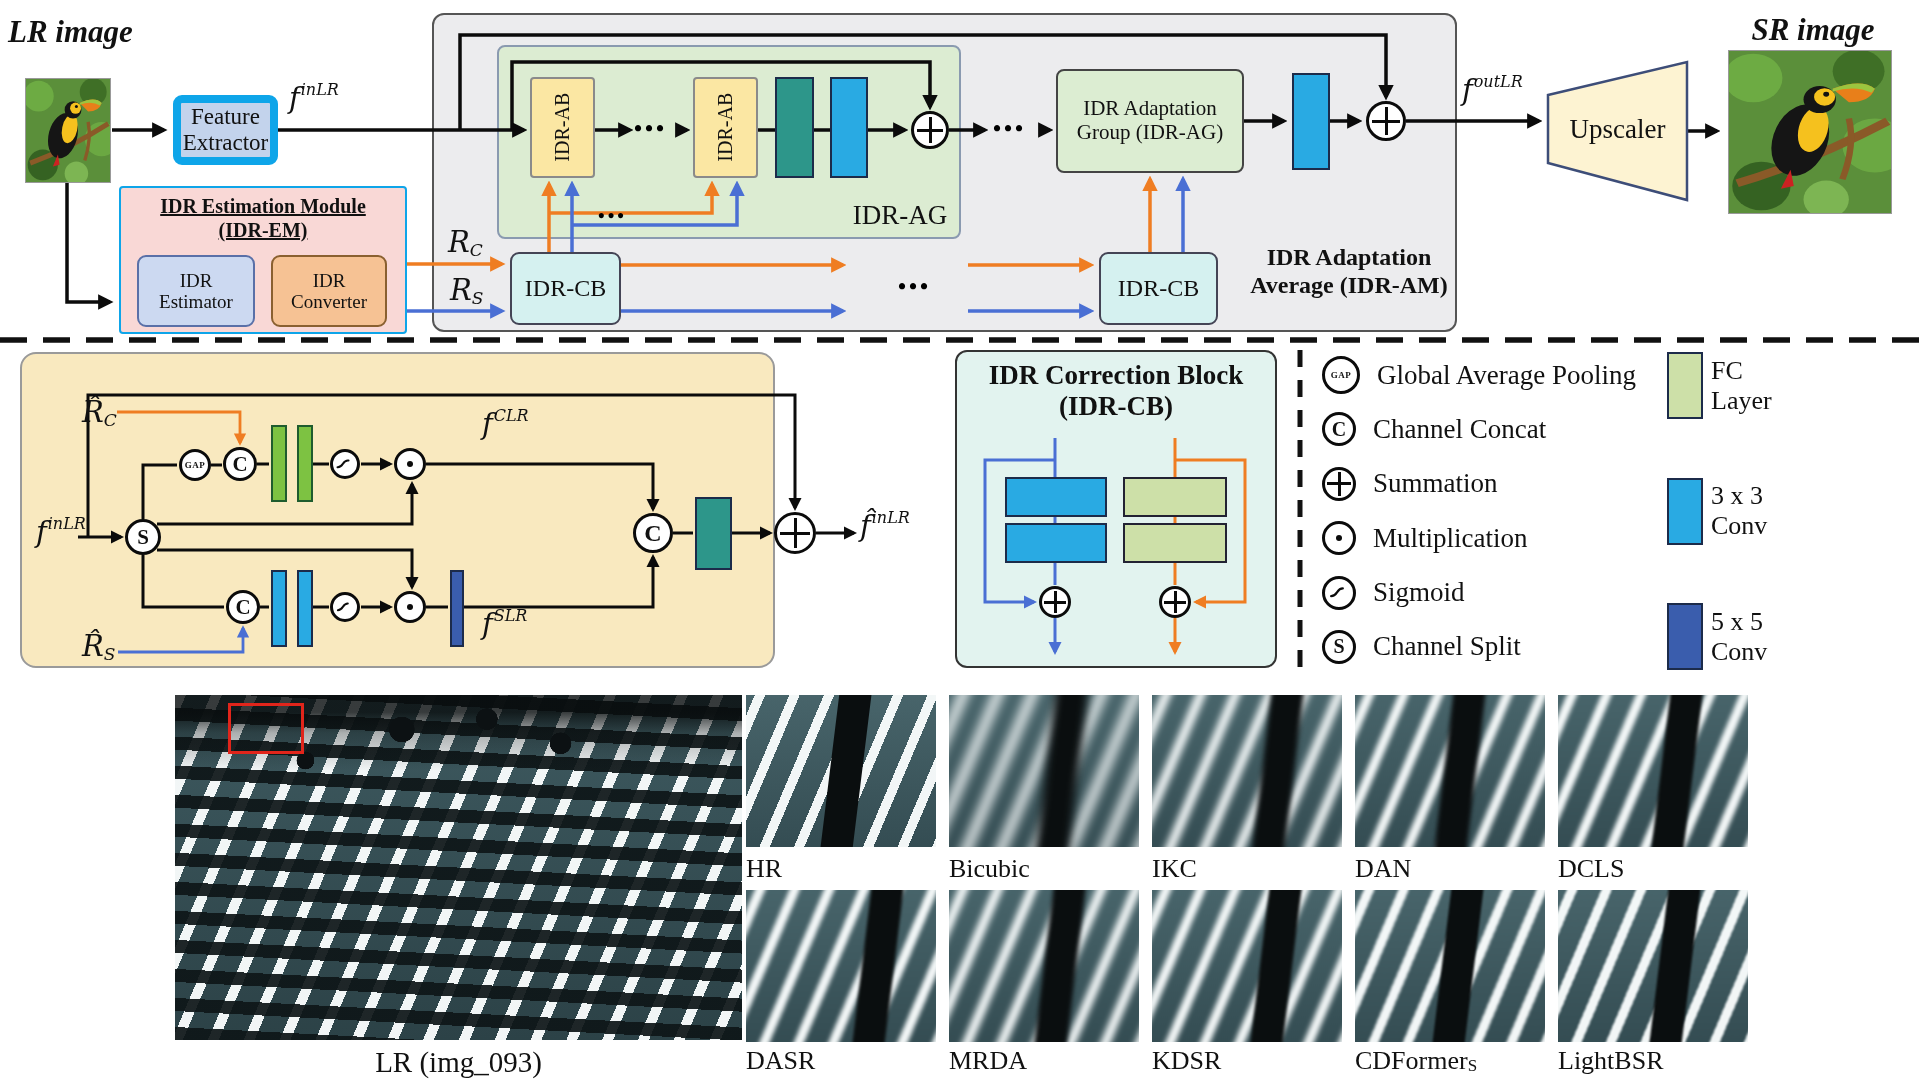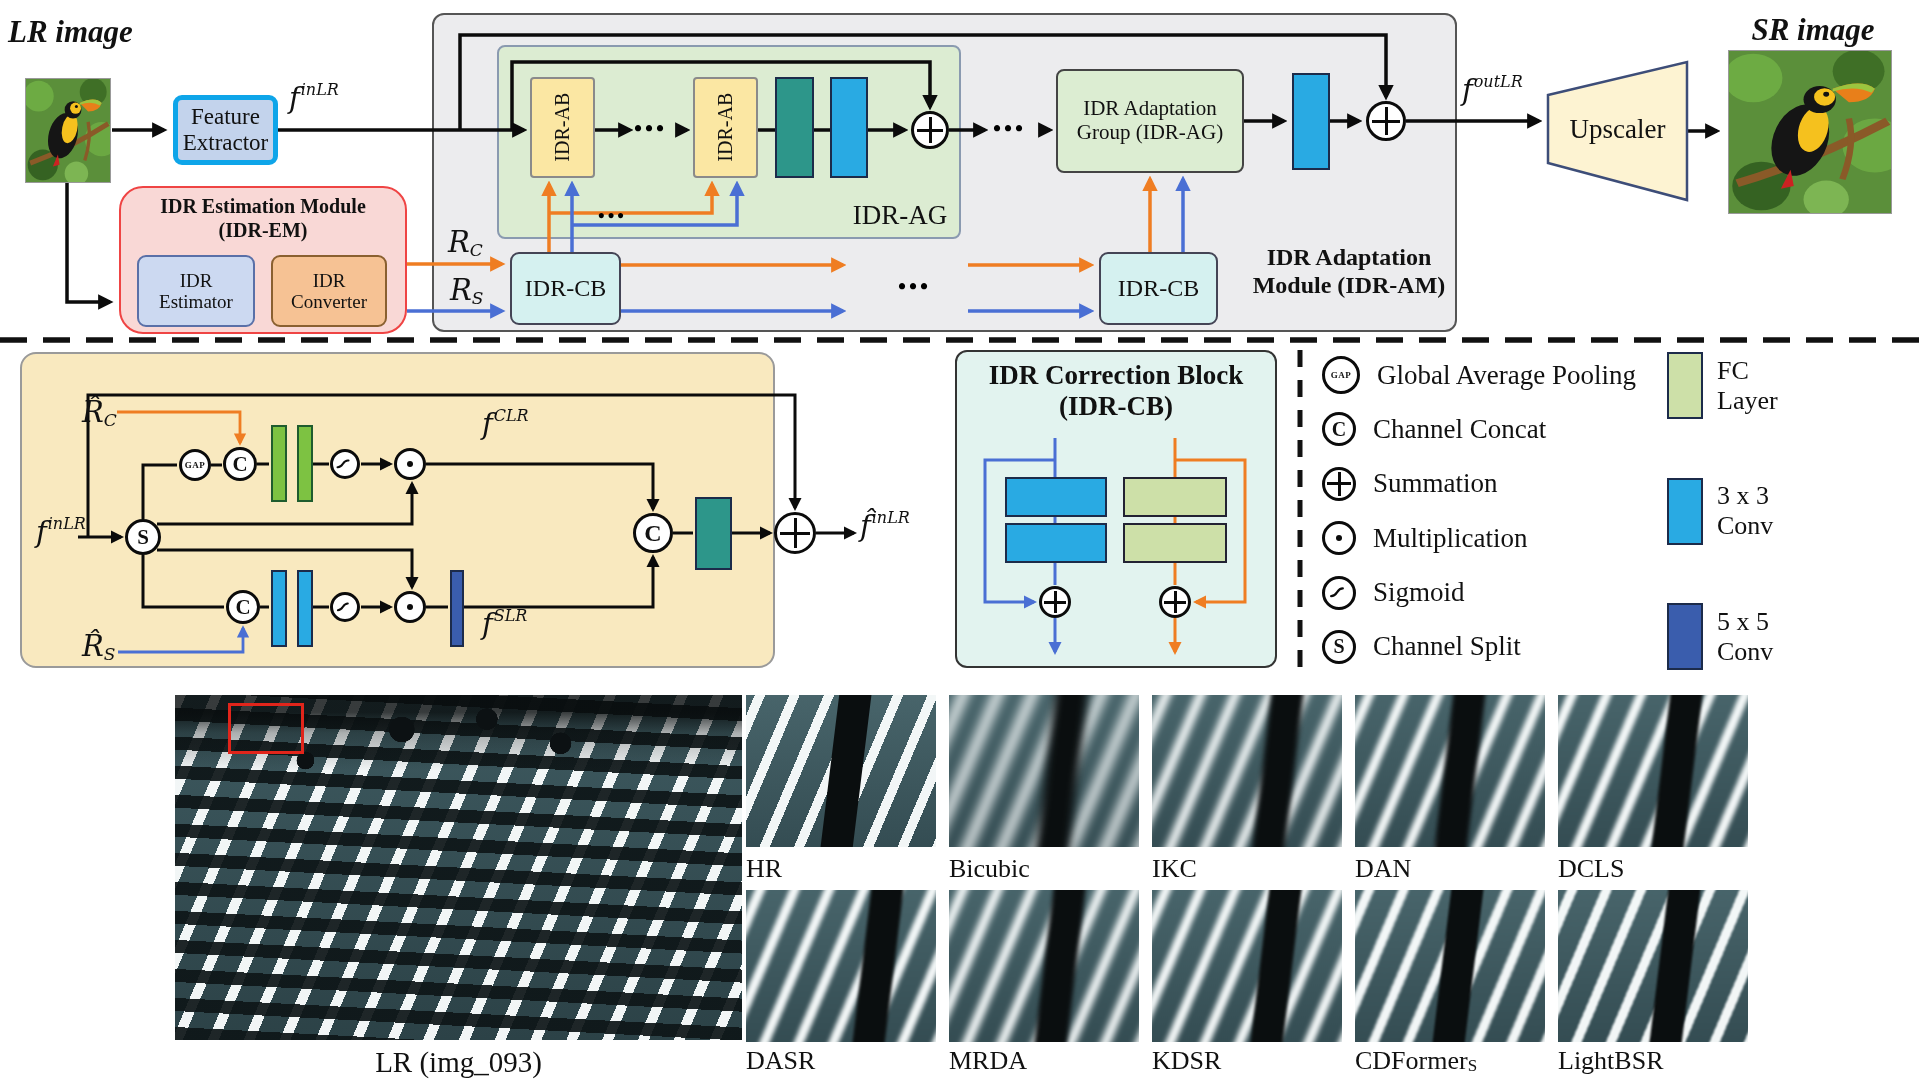--- a/index.html
+++ b/index.html
@@ -11,22 +11,22 @@
   #am-box{border:2px solid #555;border-radius:12px;background:#ececee;}
   #ag-inner{border:2px solid #8a9ab0;border-radius:8px;background:#dcecd2;z-index:2;}
   #ab-box{border:2px solid #9a9a9a;border-radius:16px;background:#f9e9bf;}
   #cb-box{border:2.5px solid #333;border-radius:12px;background:#e2f3ef;}
   
   #wires{position:absolute;left:0;top:0;width:1920px;height:1080px;z-index:5;pointer-events:none;}
   
   .box{position:absolute;box-sizing:border-box;display:flex;flex-direction:column;
        align-items:center;justify-content:center;text-align:center;z-index:10;line-height:1.12;}
   .rounded{border-radius:9px;}
-  #feature-extractor{background:#c3d3ec;border:5px solid #0ea5e9;font-size:23px;}
-  #em-box{background:#f9d8d6;border:2px solid #ef4444;border-radius:24px;justify-content:flex-start;padding-top:6px;}
+  #feature-extractor{background:#c3d3ec;border:8px solid #0ea5e9;font-size:23px;}
+  #em-box{background:#f9d8d6;border:2px solid #0ea5e9;border-radius:4px;justify-content:flex-start;padding-top:6px;text-decoration:underline;}
   .em-title{font-weight:bold;font-size:20px;line-height:1.2;}
   #em-estimator{background:#ccd9f1;border:2px solid #5a70a8;font-size:19px;}
   #em-converter{background:#f6c294;border:2px solid #8a6030;font-size:19px;}
   .idrcb-box{background:#d5f1f0;border:2px solid #445;border-radius:9px;font-size:24px;}
   .abx{background:#fbe7a3;border:2px solid #8a8a8a;border-radius:4px;}
   .vtext{transform:rotate(-90deg);white-space:nowrap;font-size:20px;}
   #ag-group{background:#dcedd2;border:2px solid #444;border-radius:8px;font-size:21px;}
   
   .bar{position:absolute;box-sizing:border-box;border:2.5px solid #1c2b4a;z-index:10;}
   .teal{background:#2d968a;}  .cyan{background:#29aae3;}
@@ -79,21 +79,21 @@
   .crop-label{display:flex;align-items:center;justify-content:flex-start;font-size:26px;}
   .cl-sub{font-size:17px;margin-top:10px;}
   
   #legend-ops{position:absolute;left:1322px;top:354px;height:314px;display:flex;
     flex-direction:column;justify-content:space-between;z-index:10;}
   .leg-item{display:flex;align-items:center;gap:17px;height:42px;}
   .leg-item .node{position:relative;flex:0 0 auto;}
   .leg-label{font-size:27px;white-space:nowrap;}
   #legend-swatches{position:absolute;left:1667px;top:352px;height:318px;display:flex;
     flex-direction:column;justify-content:space-between;z-index:10;}
-  .sw-item{display:flex;align-items:center;gap:14px;}
+  .sw-item{display:flex;align-items:center;gap:8px;}
   .sw{width:36px;height:67px;border:2.5px solid #1c2b4a;box-sizing:border-box;}
   .sw-label{font-size:26px;line-height:1.15;}
 </style>
 </head>
 <body>
 
 <div id="fig">
 
   <div class="bgbox" id="am-box" style="left:432px;top:13px;width:1025px;height:319px;"></div>
   <div class="bgbox" id="ag-inner" style="left:497px;top:45px;width:464px;height:194px;"></div>
@@ -310,21 +310,21 @@
   </div>
 
   <div class="box idrcb-box" style="left:510px;top:252px;width:111px;height:73px;">
     <span>IDR-CB</span>
   </div>
   <div class="box idrcb-box" style="left:1099px;top:252px;width:119px;height:73px;">
     <span>IDR-CB</span>
   </div>
   <div class="lbl bold center" style="left:1236px;top:244px;width:226px;font-size:24px;">
     <div>IDR Adaptation</div>
-    <div>Module (IDR-AM)</div>
+    <div>Average (IDR-AM)</div>
   </div>
 
 
   <div class="math" style="left:82px;top:398px;">
     <span class="mb">R̂</span>
       <span class="subonly">C</span>
   </div>
   <div class="math" style="left:36px;top:518px;">
     <span class="mb">f</span>
     <span class="ss">

